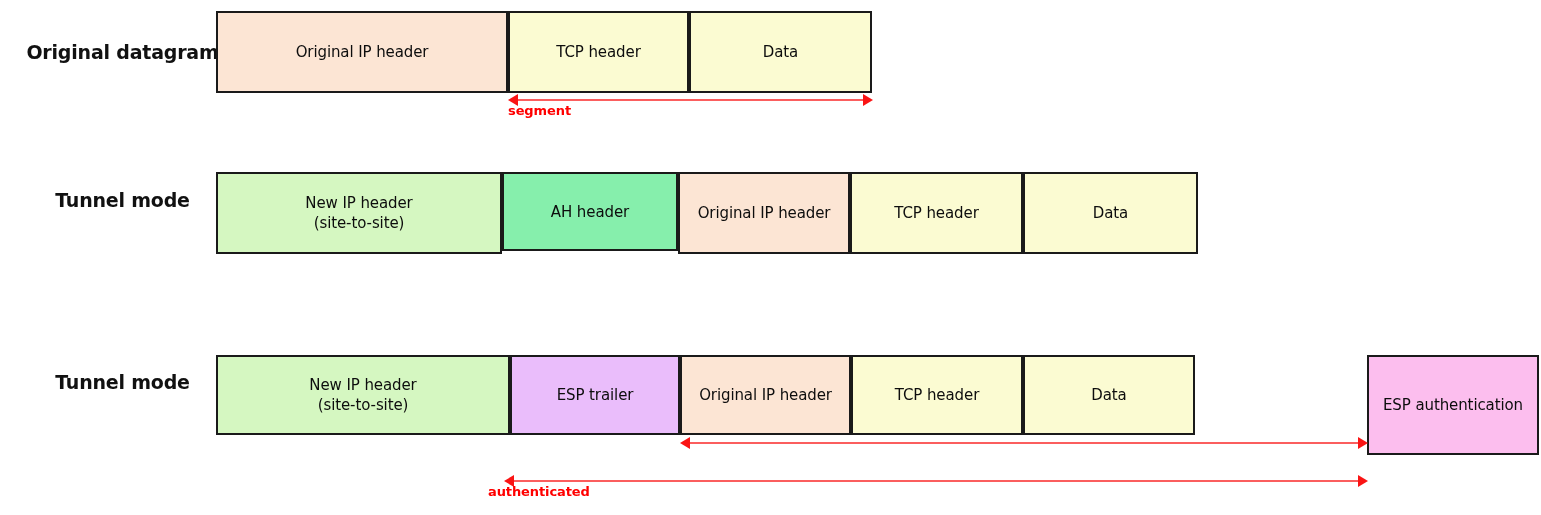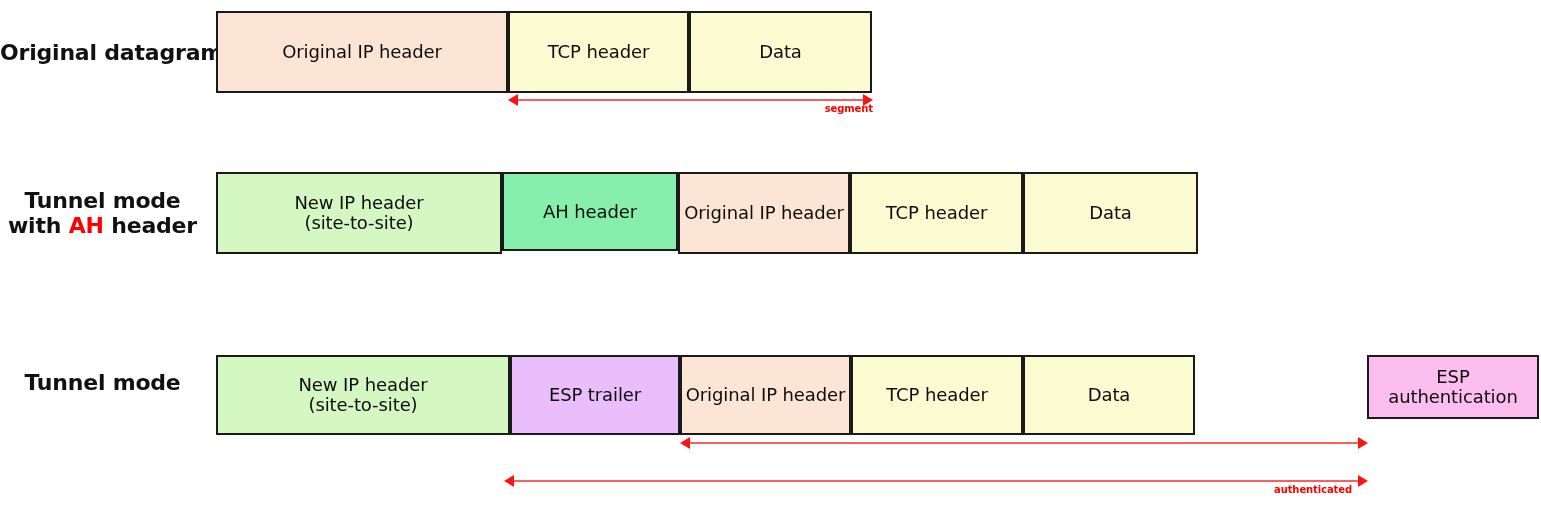--- a/index.html
+++ b/index.html
@@ -20,38 +20,39 @@
     left: 0; top: 0;
     width: 1541px;
     height: 515px;
   }
 
   
   .row-label {
     position: absolute;
     text-align: center;
     font-weight: bold;
-    font-size: 22px;
+    font-size: 19px;
     line-height: 25px;
     color: #111111;
     letter-spacing: -0.2px;
     white-space: nowrap;
+    padding-left: 20px;
   }
   .row-label .hl { color: #ff0000; }
 
   
   .field {
     position: absolute;
     box-sizing: border-box;
     border: 2px solid #1a1a1a;
     display: flex;
     flex-direction: column;
     align-items: center;
     justify-content: center;
-    font-size: 18px;
+    font-size: 15px;
     line-height: 20px;
     color: #0d0d0d;
     text-align: center;
     letter-spacing: -0.1px;
   }
   .field .sub { display: block; }
 
   
   .measure {
     position: absolute;
@@ -74,23 +75,23 @@
   .measure .head.left {
     left: 0;
     border-right: 10px solid #fa1414;
   }
   .measure .head.right {
     right: 0;
     border-left: 10px solid #fa1414;
   }
   .measure-label {
     position: absolute;
-    text-align: right;
+    text-align: left;
     color: #ff0000;
-    font-size: 10px;
+    font-size: 13px;
     font-weight: bold;
     letter-spacing: -0.1px;
     white-space: nowrap;
   }
 </style>
 </head>
 <body>
 
 <div id="stage">
     <div class="row-label" style="left: 0px; width: 205px; top: 39.5px;">
@@ -106,21 +107,20 @@
       <span>Data</span>
     </div>
     <div class="measure" style="left: 508px; top: 99px; width: 365px;">
       <div class="bar"></div>
       <div class="head left"></div>
       <div class="head right"></div>
     </div>
     <div class="measure-label" style="left: 508px; width: 365px; top: 103px;">segment</div>
     <div class="row-label" style="left: 0px; width: 205px; top: 188px;">
       <div><span>Tunnel mode</span></div>
-      <div><span>with </span><span class="hl">AH</span><span> header</span></div>
     </div>
     <div class="field" style="left: 216px; top: 172px; width: 286px; height: 82px; background: rgb(213, 247, 193);">
       <span>New IP header</span>
       <span class="sub">(site-to-site)</span>
     </div>
     <div class="field" style="left: 502px; top: 172px; width: 176px; height: 79px; background: #86efac;">
       <span>AH header</span>
     </div>
     <div class="field" style="left: 678px; top: 172px; width: 172px; height: 82px; background: rgb(252, 229, 212);">
       <span>Original IP header</span>
@@ -143,21 +143,21 @@
     </div>
     <div class="field" style="left: 680px; top: 355px; width: 171px; height: 80px; background: rgb(252, 229, 212);">
       <span>Original IP header</span>
     </div>
     <div class="field" style="left: 851px; top: 355px; width: 172px; height: 80px; background: rgb(251, 251, 210);">
       <span>TCP header</span>
     </div>
     <div class="field" style="left: 1023px; top: 355px; width: 172px; height: 80px; background: rgb(251, 251, 210);">
       <span>Data</span>
     </div>
-    <div class="field" style="left: 1367px; top: 355px; width: 172px; height: 64px; background: rgb(252, 190, 238);">
+    <div class="field" style="left: 1367px; top: 355px; width: 172px; height: 100px; background: rgb(252, 190, 238);">
       <span>ESP authentication</span>
     </div>
     <div class="measure" style="left: 680px; top: 442px; width: 688px;">
       <div class="bar"></div>
       <div class="head left"></div>
       <div class="head right"></div>
     </div>
     <div class="measure" style="left: 504px; top: 480px; width: 864px;">
       <div class="bar"></div>
       <div class="head left"></div>

